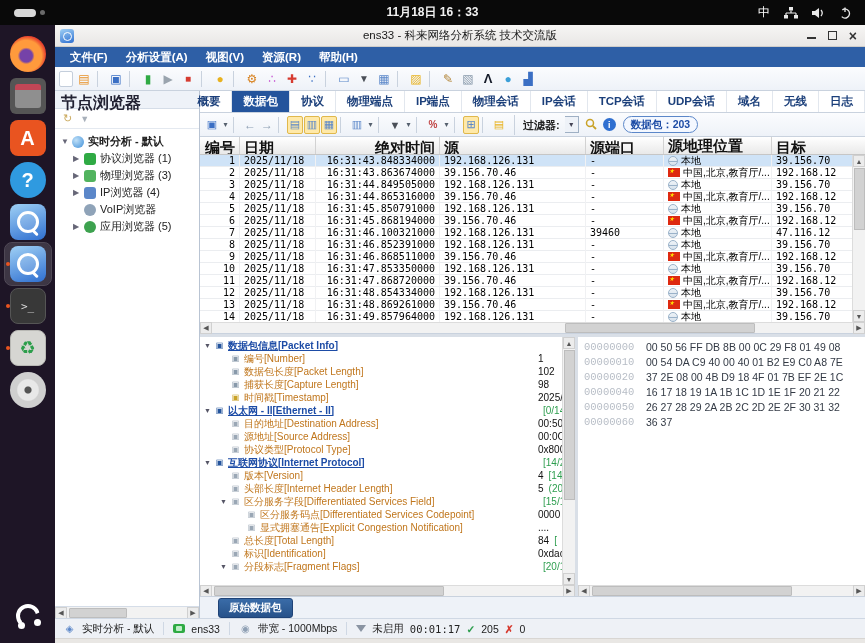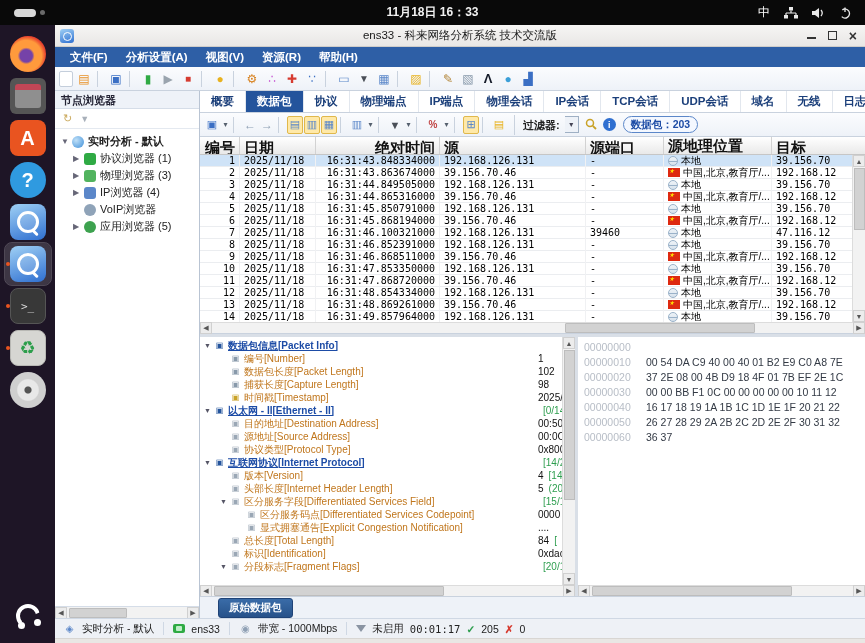--- a/index.html
+++ b/index.html
@@ -65,41 +65,41 @@
   .g-nodes{color:#3b6fc4;} .g-monitor{color:#5b87c9;} .g-funnel{color:#4a4f57;font-size:10px;}
   .g-cam{color:#5b87c9;} .g-folder{color:#e8b21f;} .g-pencil{color:#b08030;}
   .g-paper{color:#8899aa;} .g-logo{color:#141a28;font-weight:bold;font-size:13px;}
   .g-globe{color:#3b9fd8;} .g-chart{color:#3b6fc4;}
   .cache-label{font-size:11px;color:#222;font-weight:bold;margin-left:8px;border-left:1px solid #c9d2de;padding-left:10px;line-height:22px;}
 
   .workspace{flex:1;display:flex;min-height:0;}
 
   
   .left-panel{width:145px;background:#fff;border-right:1px solid #b9c4d3;display:flex;flex-direction:column;}
-  .lp-header{height:18px;background:#eef2f8;border-bottom:1px solid #d5dde8;font-size:11px;font-weight:bold;color:#223;padding:2px 0 0 6px;}
+  .lp-header{height:18px;background:#eef2f8;border-bottom:1px solid #d5dde8;font-size:16px;font-weight:bold;color:#223;padding:2px 0 0 6px;}
   .lp-minibar{height:20px;border-bottom:1px solid #e4e9f0;display:flex;align-items:center;gap:8px;padding-left:8px;color:#a8b0ba;font-size:11px;}
   .lp-tree{flex:1;padding-top:4px;overflow:hidden;}
   .nrow{display:flex;align-items:center;height:17px;font-size:11px;color:#222;padding-left:6px;white-space:nowrap;}
   .nrow .narr{width:11px;color:#667;font-size:8px;}
   .nico{width:12px;height:12px;border-radius:3px;margin-right:4px;display:flex;align-items:center;justify-content:center;font-size:8px;color:#fff;flex:0 0 auto;}
   .ni-analysis{border-radius:50%;background:radial-gradient(circle at 35% 35%,#bfe0f8,#3f8fd8);}
   .ni-protocol{background:#2faa44;} .ni-physical{background:#51b35e;}
   .ni-ip{background:#5b87c9;} .ni-voip{background:#8fa3b8;border-radius:50%;}
   .ni-app{background:#3da24f;border-radius:50%;}
   .nrow.root-true .nlabel{font-weight:bold;}
   .nrow.child-true{padding-left:18px;}
   .lp-hscroll{height:12px;border-top:1px solid #d5dde8;background:#f2f2f2;display:flex;align-items:center;}
   .sb-btn{width:12px;height:12px;font-size:7px;color:#555;display:flex;align-items:center;justify-content:center;background:#ececec;border:1px solid #d0d0d0;}
   .sb-thumb-h{height:10px;background:#d2d2d2;border:1px solid #bdbdbd;border-radius:1px;}
   .lp-hscroll .sb-thumb-h{width:58px;margin-left:2px;}
   .lp-hscroll .sb-track{flex:1;}
 
   
   .right-panel{flex:1;display:flex;flex-direction:column;min-width:0;background:#fff;}
-  .tabstrip{height:22px;background:#fff;border-bottom:1px solid #c9d2de;display:flex;align-items:stretch;}
+  .tabstrip{height:22px;background:#fff;border-bottom:1px solid #c9d2de;display:flex;align-items:stretch;justify-content:flex-end;}
   .vtab{padding:0 11px;font-size:11.5px;font-weight:bold;color:#1b3f7a;display:flex;align-items:center;border-right:1px solid #e2e7ee;white-space:nowrap;}
   .vtab.act-true{background:#24549c;color:#fff;}
 
   .pkt-toolbar{height:24px;background:linear-gradient(#fbfcfe,#eef2f8);border-bottom:1px solid #c9d2de;display:flex;align-items:center;padding-left:4px;gap:1px;}
   .pti{height:18px;min-width:16px;display:flex;align-items:center;justify-content:center;font-size:11px;color:#5b87c9;border-radius:2px;padding:0 1px;}
   .pti.on-true{background:#ffe9a8;border:1px solid #e0b84c;}
   .p-dd{color:#55606e;font-size:8px;min-width:9px;}
   .p-save{color:#3b6fc4;} .p-back,.p-fwd{color:#8fa0b4;font-size:12px;}
   .p-funnel{color:#4a4f57;} .p-ratio{color:#c04444;font-size:10px;font-weight:bold;}
   .p-note{color:#e8b21f;}
@@ -142,21 +142,21 @@
   .drow.ty-group .dlab{color:#1d4ca6;font-weight:bold;text-decoration:underline;}
   .drow.ty-sub .dlab,.drow.ty-field .dlab{color:#c0761c;}
   .dvals{position:absolute;left:338px;top:0;height:13px;line-height:13px;display:flex;gap:5px;}
   .dval{color:#111;} .drng{color:#2e9e4f;}
   .dv-scroll{position:absolute;top:0;right:0;bottom:11px;width:13px;background:#f2f2f2;border-left:1px solid #dcdcdc;display:flex;flex-direction:column;align-items:center;}
   .dh-scroll{position:absolute;left:0;right:0;bottom:0;height:11px;background:#f2f2f2;border-top:1px solid #dcdcdc;display:flex;align-items:center;}
 
   .hex-pane{flex:1;background:#fff;position:relative;overflow:hidden;}
   .hexrows{position:absolute;top:4px;left:6px;right:0;bottom:11px;overflow:hidden;}
   .hrow{height:15px;font-family:"DejaVu Sans Mono",monospace;font-size:10.5px;white-space:nowrap;display:flex;}
-  .hoff{color:#b7bdc6;width:62px;flex:0 0 auto;}
+  .hoff{color:#b7bdc6;width:62px;flex:0 0 auto;font-family:Liberation Mono, monospace;}
   .hbytes{color:#333a45;}
   .hh-scroll{position:absolute;left:0;right:0;bottom:0;height:11px;background:#f2f2f2;border-top:1px solid #dcdcdc;display:flex;align-items:center;}
 
   .bottom-tabs{height:22px;background:#eef2f8;border-top:1px solid #c9d2de;display:flex;align-items:flex-end;padding-left:18px;}
   .raw-tab{background:linear-gradient(#3a6ca8,#27528a);color:#fff;font-size:10.5px;font-weight:bold;border:1px solid #1f4377;border-radius:3px;padding:2px 10px;}
 
   
   .statusbar{height:20px;background:#eef1f6;border-top:1px solid #cfd8e4;display:flex;align-items:center;font-size:10.5px;color:#222;gap:6px;padding-left:8px;}
   .st-ic{display:inline-flex;align-items:center;justify-content:center;width:13px;height:13px;font-size:10px;}
   .st-an{color:#5b87c9;} .st-bw{color:#8fa0b4;}
@@ -924,36 +924,33 @@
               <span class="sb-btn">▶</span>
             </div>
           </div>
 
           <div class="hex-pane">
             <div class="hexrows">
               <div>
 
                   <div class="hrow">
                     <span class="hoff">00000000</span>
+                    <span class="hbytes">00 50 56 FF DB 8B 00 0C  29 F8 01 49 08</span>
                   </div>
 
                   <div class="hrow">
                     <span class="hoff">00000010</span>
                     <span class="hbytes">00 54 DA C9 40 00 40 01  B2 E9 C0 A8 7E</span>
                   </div>
 
                   <div class="hrow">
                     <span class="hoff">00000020</span>
                     <span class="hbytes">37 2E 08 00 4B D9 18 4F  01 7B EF 2E 1C</span>
                   </div>
 
-                  <div class="hrow">
-                    <span class="hoff">00000030</span>
-                    <span class="hbytes">00 00 BB F1 0C 00 00 00  00 00 10 11 12</span>
-                  </div>
 
                   <div class="hrow">
                     <span class="hoff">00000040</span>
                     <span class="hbytes">16 17 18 19 1A 1B 1C 1D  1E 1F 20 21 22</span>
                   </div>
 
                   <div class="hrow">
                     <span class="hoff">00000050</span>
                     <span class="hbytes">26 27 28 29 2A 2B 2C 2D  2E 2F 30 31 32</span>
                   </div>

